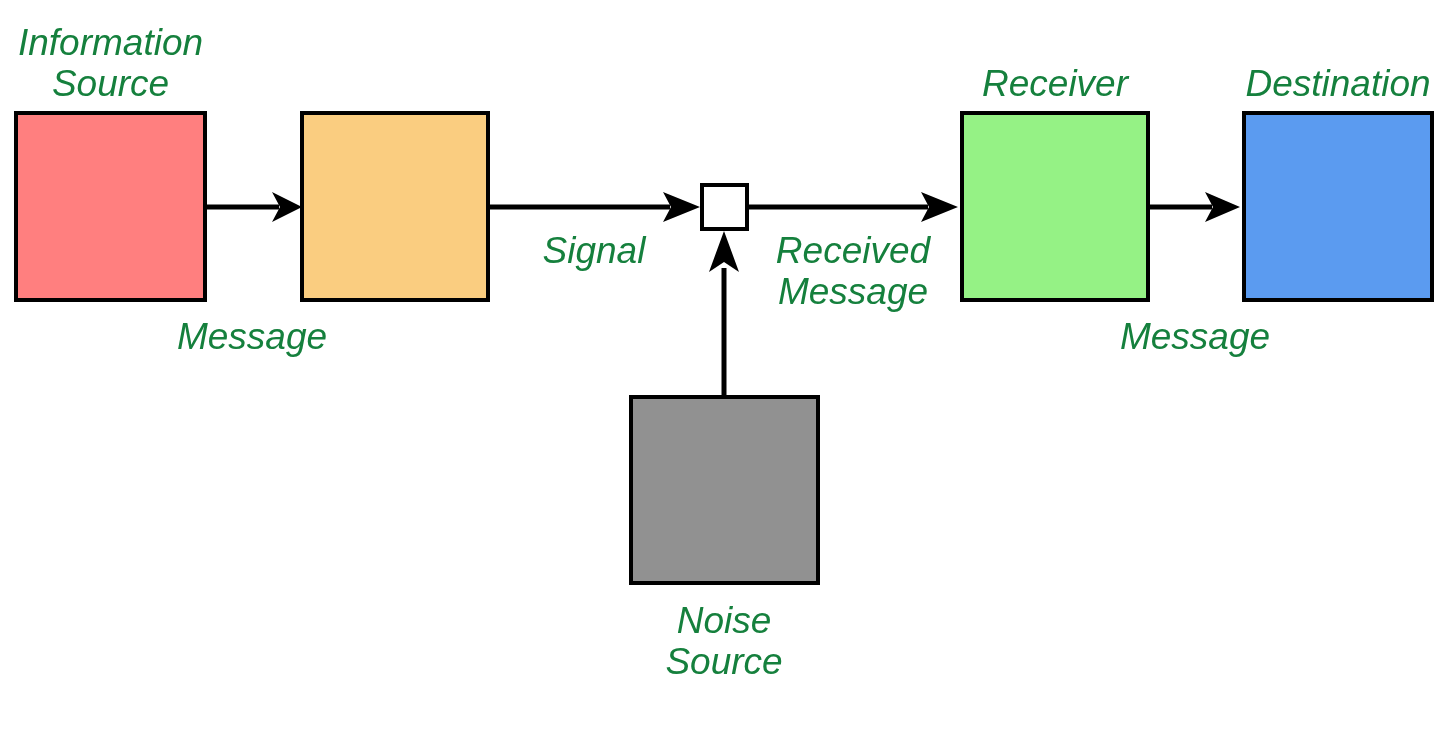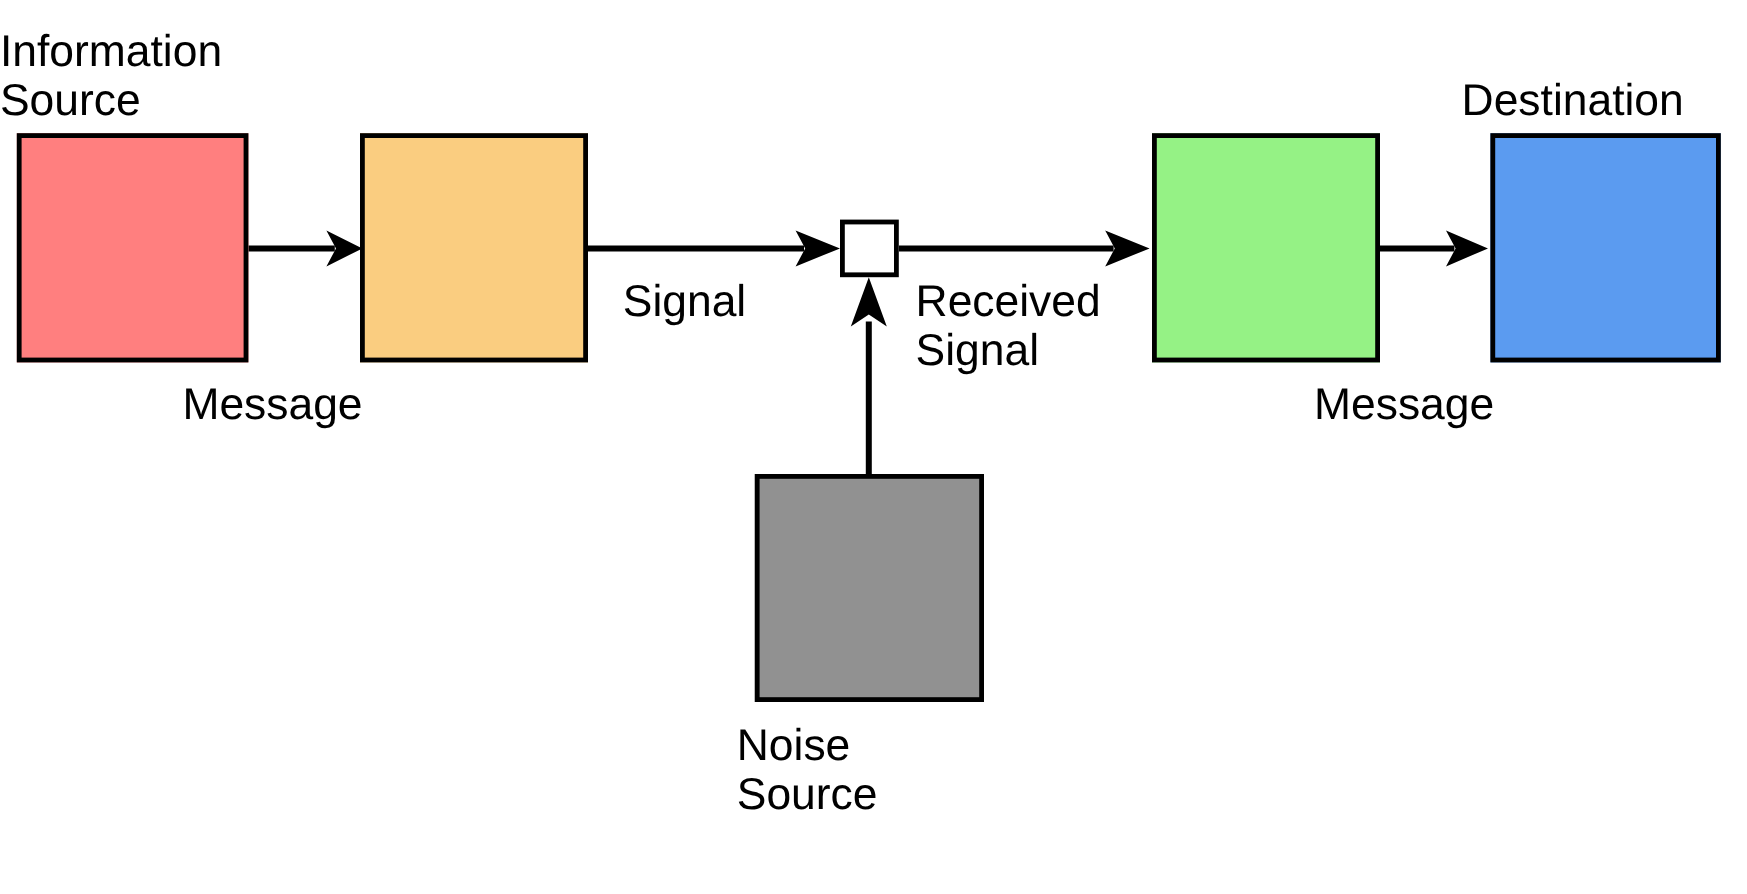--- a/index.html
+++ b/index.html
@@ -17,26 +17,28 @@
     background: #ffffff;
     overflow: hidden;
   }
   .node {
     position: absolute;
     box-sizing: border-box;
     border: 4px solid #000000;
   }
   .label {
     position: absolute;
-    color: #000000;
+    color: #15803d;
     font-family: "Liberation Sans", sans-serif;
     font-size: 37px;
     line-height: 41px;
+    text-align: center;
     white-space: pre-line;
     letter-spacing: 0px;
+    font-style: italic;
   }
   .edge-svg {
     position: absolute;
     left: 0;
     top: 0;
     width: 1456px;
     height: 745px;
     pointer-events: none;
   }
 </style>
@@ -74,28 +76,29 @@
   </svg>
 
   <div class="label" style="left:0px; top:22px; width:221px;">Information
 Source</div>
   <div class="node" style="left:14px; top:111px; width:193px; height:191px; background:#ff7f7f;"></div>
 
   <div class="node" style="left:300px; top:111px; width:190px; height:191px; background:#facd80;"></div>
 
   <div class="node" style="left:700px; top:183px; width:49px; height:48px; background:#ffffff;"></div>
 
+  <div class="label" style="left:935px; top:63px; width:240px;">Receiver</div>
   <div class="node" style="left:960px; top:111px; width:190px; height:191px; background:#95f285;"></div>
 
   <div class="label" style="left:1218px; top:63px; width:240px;">Destination</div>
   <div class="node" style="left:1242px; top:111px; width:192px; height:191px; background:#5b9bf0;"></div>
 
   <div class="node" style="left:629px; top:395px; width:191px; height:190px; background:#919191;"></div>
   <div class="label" style="left:614px; top:600px; width:220px;">Noise
 Source</div>
 
   <div class="label" style="left:152px; top:316px; width:200px;">Message</div>
   <div class="label" style="left:519px; top:230px; width:150px;">Signal</div>
   <div class="label" style="left:763px; top:230px; width:180px;">Received
-Signal</div>
+Message</div>
   <div class="label" style="left:1095px; top:316px; width:200px;">Message</div>
 
 </div>
 
 </body></html>

